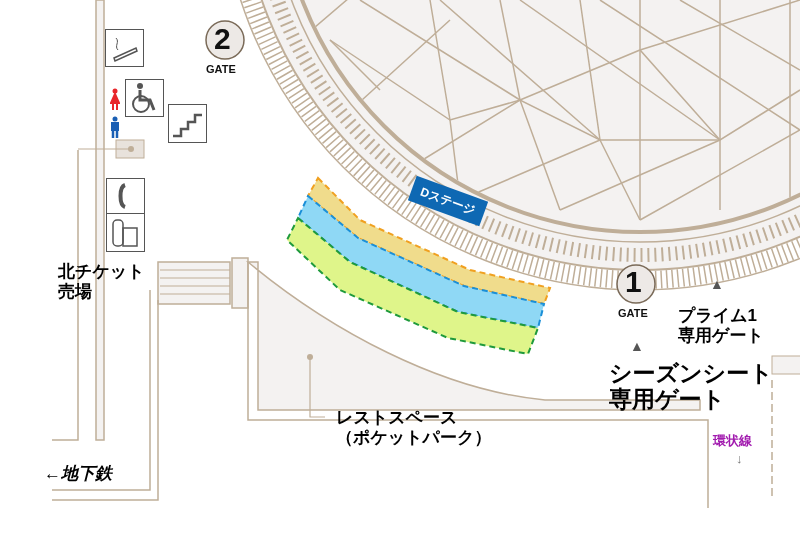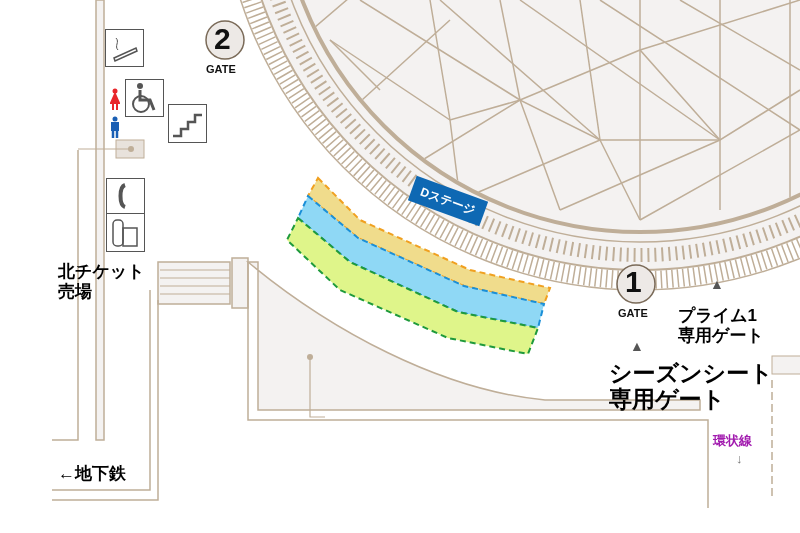--- a/index.html
+++ b/index.html
@@ -115,21 +115,23 @@
   </div>
   <div class="iconbox" style="left:106px;top:213px;width:37px;height:37px;">
     <svg width="37" height="37">
         <rect x="6" y="6" width="10" height="26" rx="4" fill="none" stroke="#555" stroke-width="1.5"></rect>
         <rect x="16" y="14" width="14" height="18" fill="none" stroke="#555" stroke-width="1.5"></rect>
       </svg>
   </div>
 
   <div class="lbl" style="left:58px;top:262px;font-size:17px;">北チケット
 売場</div>
-  <div class="lbl" style="left:58px;top:464px;font-size:17px;">←地下鉄</div>
+  <div class="lbl" style="left:44px;top:464px;font-size:17px;font-style:italic;">←地下鉄</div>
+  <div class="lbl" style="left:336px;top:408px;font-size:17px;">レストスペース
+（ポケットパーク）</div>
   <div class="lbl" style="left:630px;top:338px;font-size:14px;color:#555;">▲</div>
   <div class="lbl" style="left:582px;top:360px;font-size:23px;margin-left:27px;">シーズンシート
 専用ゲート</div>
   <div class="lbl" style="left:710px;top:276px;font-size:14px;color:#555;">▲</div>
   <div class="lbl" style="left:678px;top:298px;font-size:17px;margin-top:8px;">プライム1
 専用ゲート</div>
   <div class="lbl" style="left:713px;top:434px;font-size:13px;color:#a21caf;">環状線</div>
   <div class="lbl" style="left:736px;top:452px;font-size:13px;color:#777;">↓</div>
 </div>
 

